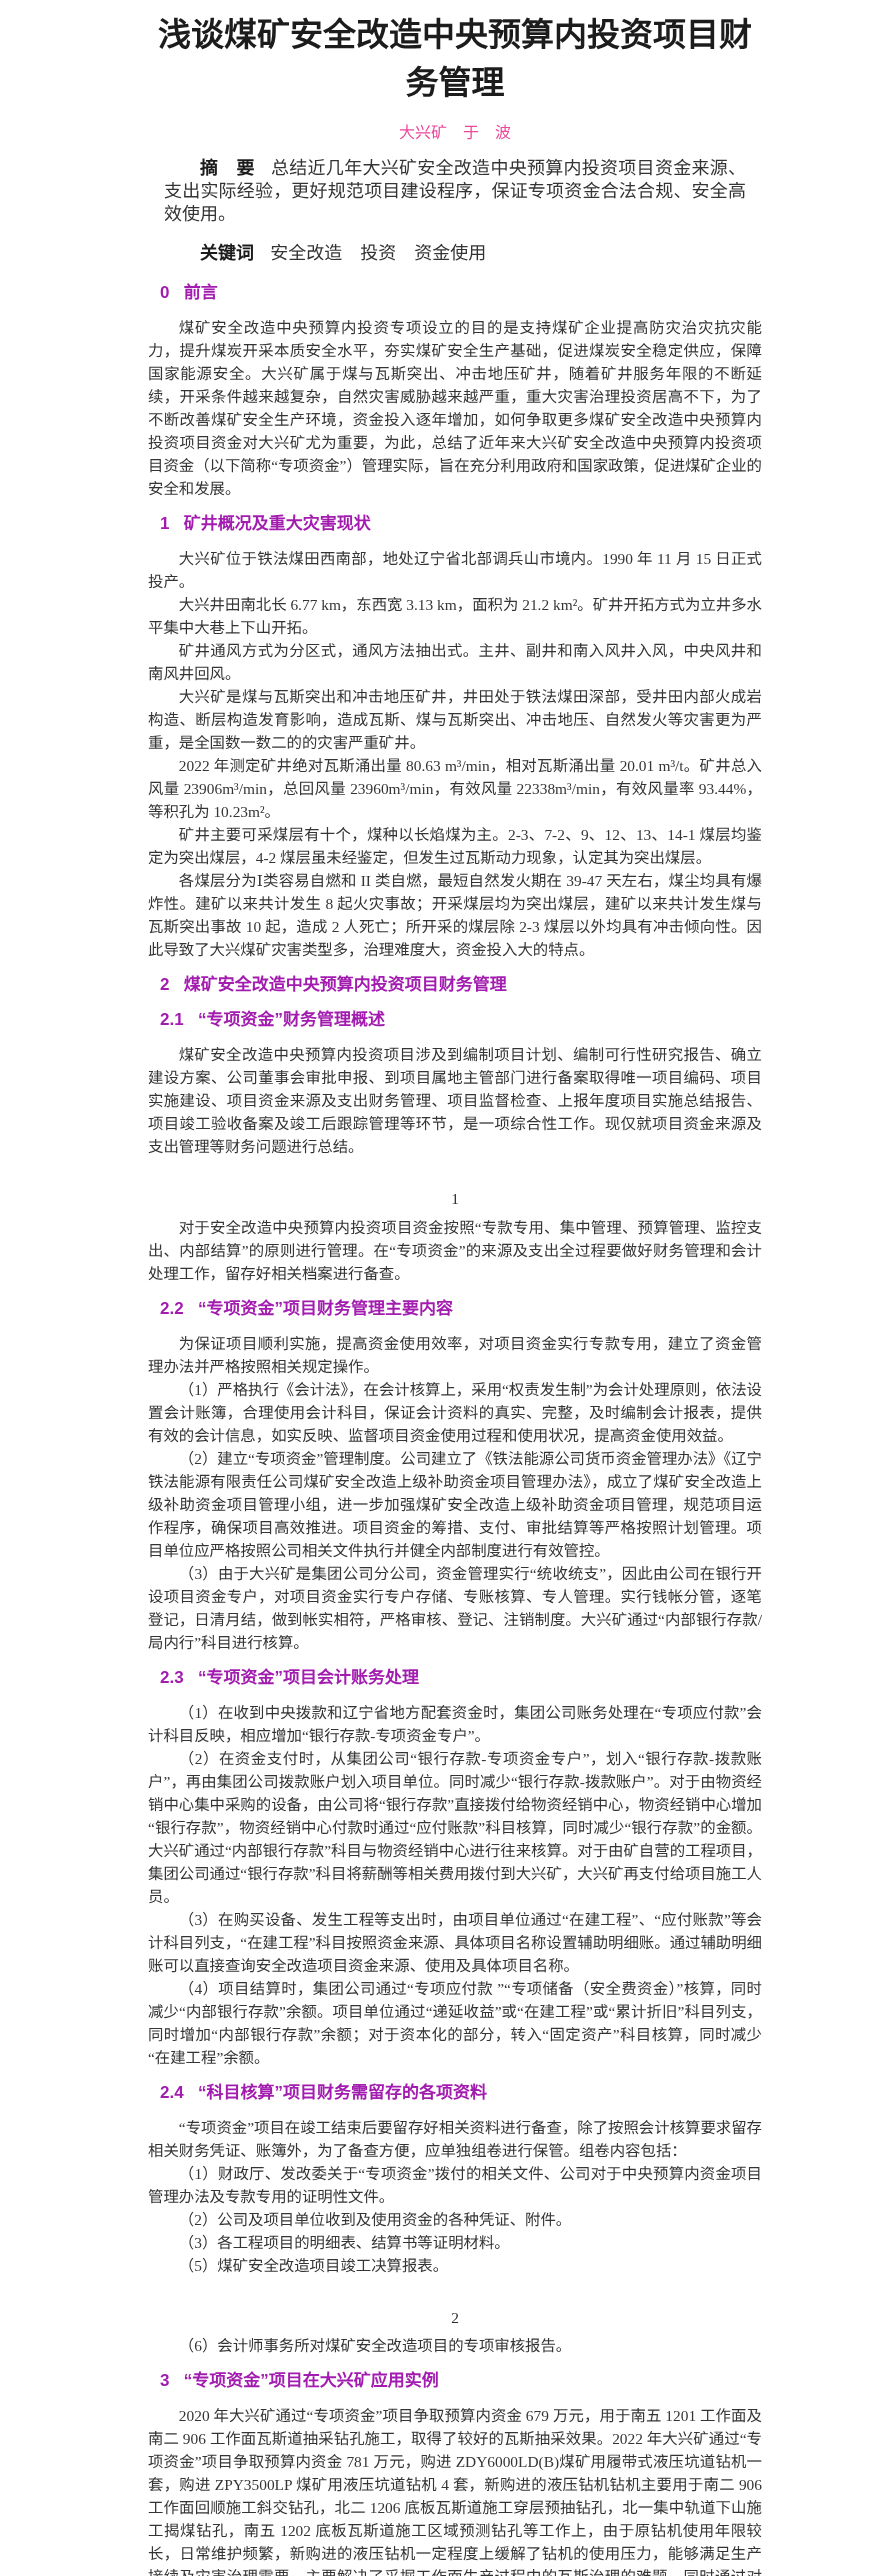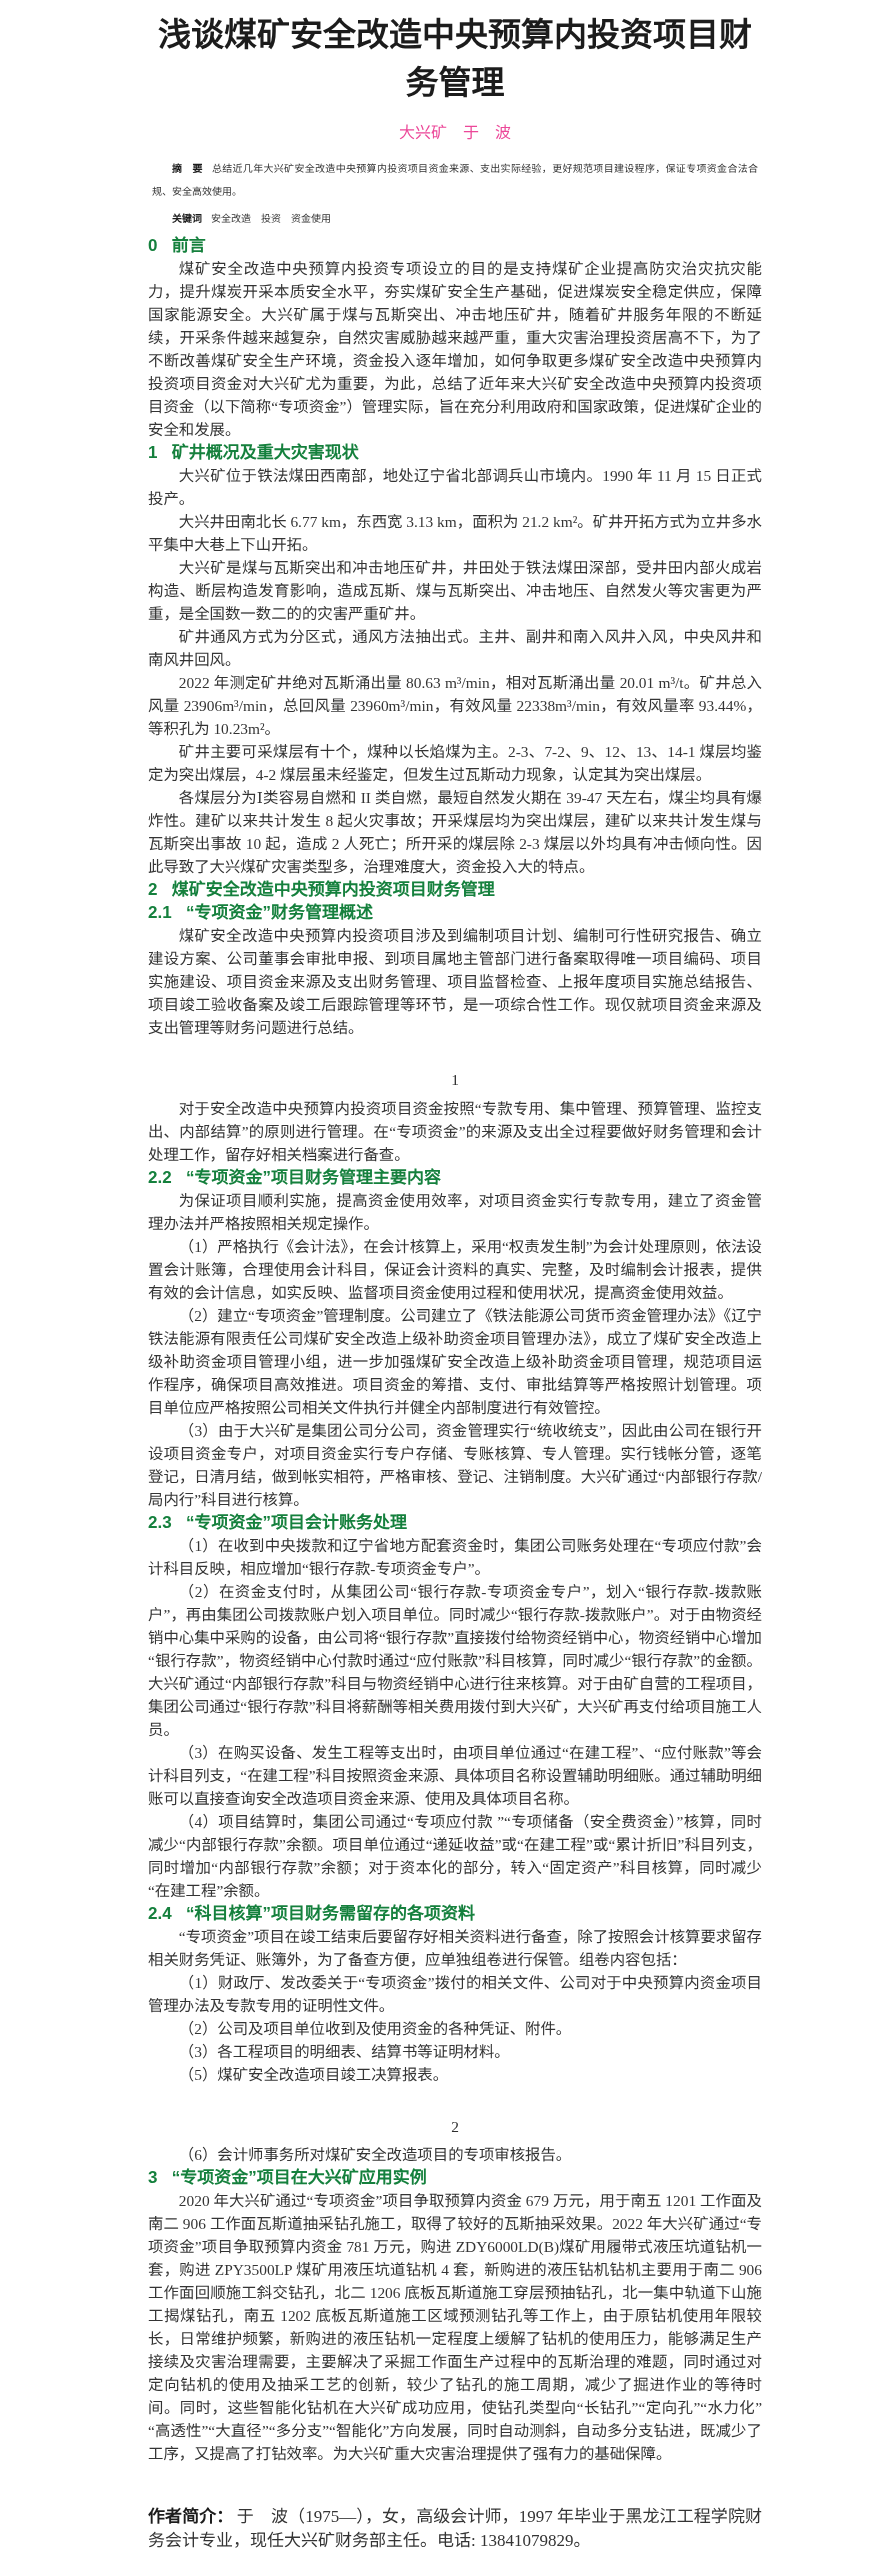--- a/index.html
+++ b/index.html
@@ -29,25 +29,25 @@
     margin: 3.3px 0 0 0;
   }
   .author {
     text-align: center;
     font-size: 16px;
     line-height: 23px;
     margin-top: 14.3px;
     color: #ec4899;
   }
   .abstract, .keywords {
-    font-size: 10px;
+    font-size: 18px;
     line-height: 23px;
     text-align: justify;
     text-indent: 2em;
-    margin: 4px;
+    margin: 16px;
     color: #343434;
   }
   .abstract { margin-top: 13.2px; }
   .lbl {
     font-family: "Liberation Sans", "DejaVu Sans", sans-serif;
     font-weight: bold;
     color: #1c1c1c;
     margin-right: 0.9em;
   }
   .body-blocks { margin-top: 1.1px; }
@@ -56,22 +56,22 @@
     line-height: 23px;
     text-align: justify;
     text-indent: 2em;
     margin: 0;
   }
   .heading {
     font-family: "Liberation Sans", "DejaVu Sans", sans-serif;
     font-weight: bold;
     font-size: 17px;
     line-height: 23px;
-    color: #15803d;
-    margin: 0;
+    color: #a21caf;
+    margin: 12px;
   }
   .heading .num { display: inline-block; margin-right: 14.3px; }
   .pagenum {
     text-align: center;
     font-size: 15.4px;
     line-height: 23px;
     margin: 29px 0 5.5px 0;
     color: #2e2e2e;
   }
   .bio {
@@ -96,22 +96,22 @@
     <p class="abstract"><span class="lbl">摘　要</span><span>总结近几年大兴矿安全改造中央预算内投资项目资金来源、支出实际经验，更好规范项目建设程序，保证专项资金合法合规、安全高效使用。</span></p>
 
     <p class="keywords"><span class="lbl">关键词</span><span>安全改造　投资　资金使用</span></p>
 
     <div class="body-blocks">
         <div class="heading h1"><span class="num">0</span><span class="ttl">前言</span></div>
         <p class="para">煤矿安全改造中央预算内投资专项设立的目的是支持煤矿企业提高防灾治灾抗灾能力，提升煤炭开采本质安全水平，夯实煤矿安全生产基础，促进煤炭安全稳定供应，保障国家能源安全。大兴矿属于煤与瓦斯突出、冲击地压矿井，随着矿井服务年限的不断延续，开采条件越来越复杂，自然灾害威胁越来越严重，重大灾害治理投资居高不下，为了不断改善煤矿安全生产环境，资金投入逐年增加，如何争取更多煤矿安全改造中央预算内投资项目资金对大兴矿尤为重要，为此，总结了近年来大兴矿安全改造中央预算内投资项目资金（以下简称“专项资金”）管理实际，旨在充分利用政府和国家政策，促进煤矿企业的安全和发展。</p>
         <div class="heading h1"><span class="num">1</span><span class="ttl">矿井概况及重大灾害现状</span></div>
         <p class="para">大兴矿位于铁法煤田西南部，地处辽宁省北部调兵山市境内。1990 年 11 月 15 日正式投产。</p>
         <p class="para">大兴井田南北长 6.77 km，东西宽 3.13 km，面积为 21.2 km²。矿井开拓方式为立井多水平集中大巷上下山开拓。</p>
+        <p class="para">矿井通风方式为分区式，通风方法抽出式。主井、副井和南入风井入风，中央风井和南风井回风。</p>
         <p class="para">大兴矿是煤与瓦斯突出和冲击地压矿井，井田处于铁法煤田深部，受井田内部火成岩构造、断层构造发育影响，造成瓦斯、煤与瓦斯突出、冲击地压、自然发火等灾害更为严重，是全国数一数二的的灾害严重矿井。</p>
-        <p class="para">矿井通风方式为分区式，通风方法抽出式。主井、副井和南入风井入风，中央风井和南风井回风。</p>
         <p class="para">2022 年测定矿井绝对瓦斯涌出量 80.63 m³/min，相对瓦斯涌出量 20.01 m³/t。矿井总入风量 23906m³/min，总回风量 23960m³/min，有效风量 22338m³/min，有效风量率 93.44%，等积孔为 10.23m²。</p>
         <p class="para">矿井主要可采煤层有十个，煤种以长焰煤为主。2-3、7-2、9、12、13、14-1 煤层均鉴定为突出煤层，4-2 煤层虽未经鉴定，但发生过瓦斯动力现象，认定其为突出煤层。</p>
         <p class="para">各煤层分为Ⅰ类容易自燃和 II 类自燃，最短自然发火期在 39-47 天左右，煤尘均具有爆炸性。建矿以来共计发生 8 起火灾事故；开采煤层均为突出煤层，建矿以来共计发生煤与瓦斯突出事故 10 起，造成 2 人死亡；所开采的煤层除 2-3 煤层以外均具有冲击倾向性。因此导致了大兴煤矿灾害类型多，治理难度大，资金投入大的特点。</p>
         <div class="heading h1"><span class="num">2</span><span class="ttl">煤矿安全改造中央预算内投资项目财务管理</span></div>
         <div class="heading h2"><span class="num">2.1</span><span class="ttl">“专项资金”财务管理概述</span></div>
         <p class="para">煤矿安全改造中央预算内投资项目涉及到编制项目计划、编制可行性研究报告、确立建设方案、公司董事会审批申报、到项目属地主管部门进行备案取得唯一项目编码、项目实施建设、项目资金来源及支出财务管理、项目监督检查、上报年度项目实施总结报告、项目竣工验收备案及竣工后跟踪管理等环节，是一项综合性工作。现仅就项目资金来源及支出管理等财务问题进行总结。</p>
         <div class="pagenum">1</div>
         <p class="para">对于安全改造中央预算内投资项目资金按照“专款专用、集中管理、预算管理、监控支出、内部结算”的原则进行管理。在“专项资金”的来源及支出全过程要做好财务管理和会计处理工作，留存好相关档案进行备查。</p>
         <div class="heading h2"><span class="num">2.2</span><span class="ttl">“专项资金”项目财务管理主要内容</span></div>
         <p class="para">为保证项目顺利实施，提高资金使用效率，对项目资金实行专款专用，建立了资金管理办法并严格按照相关规定操作。</p>

